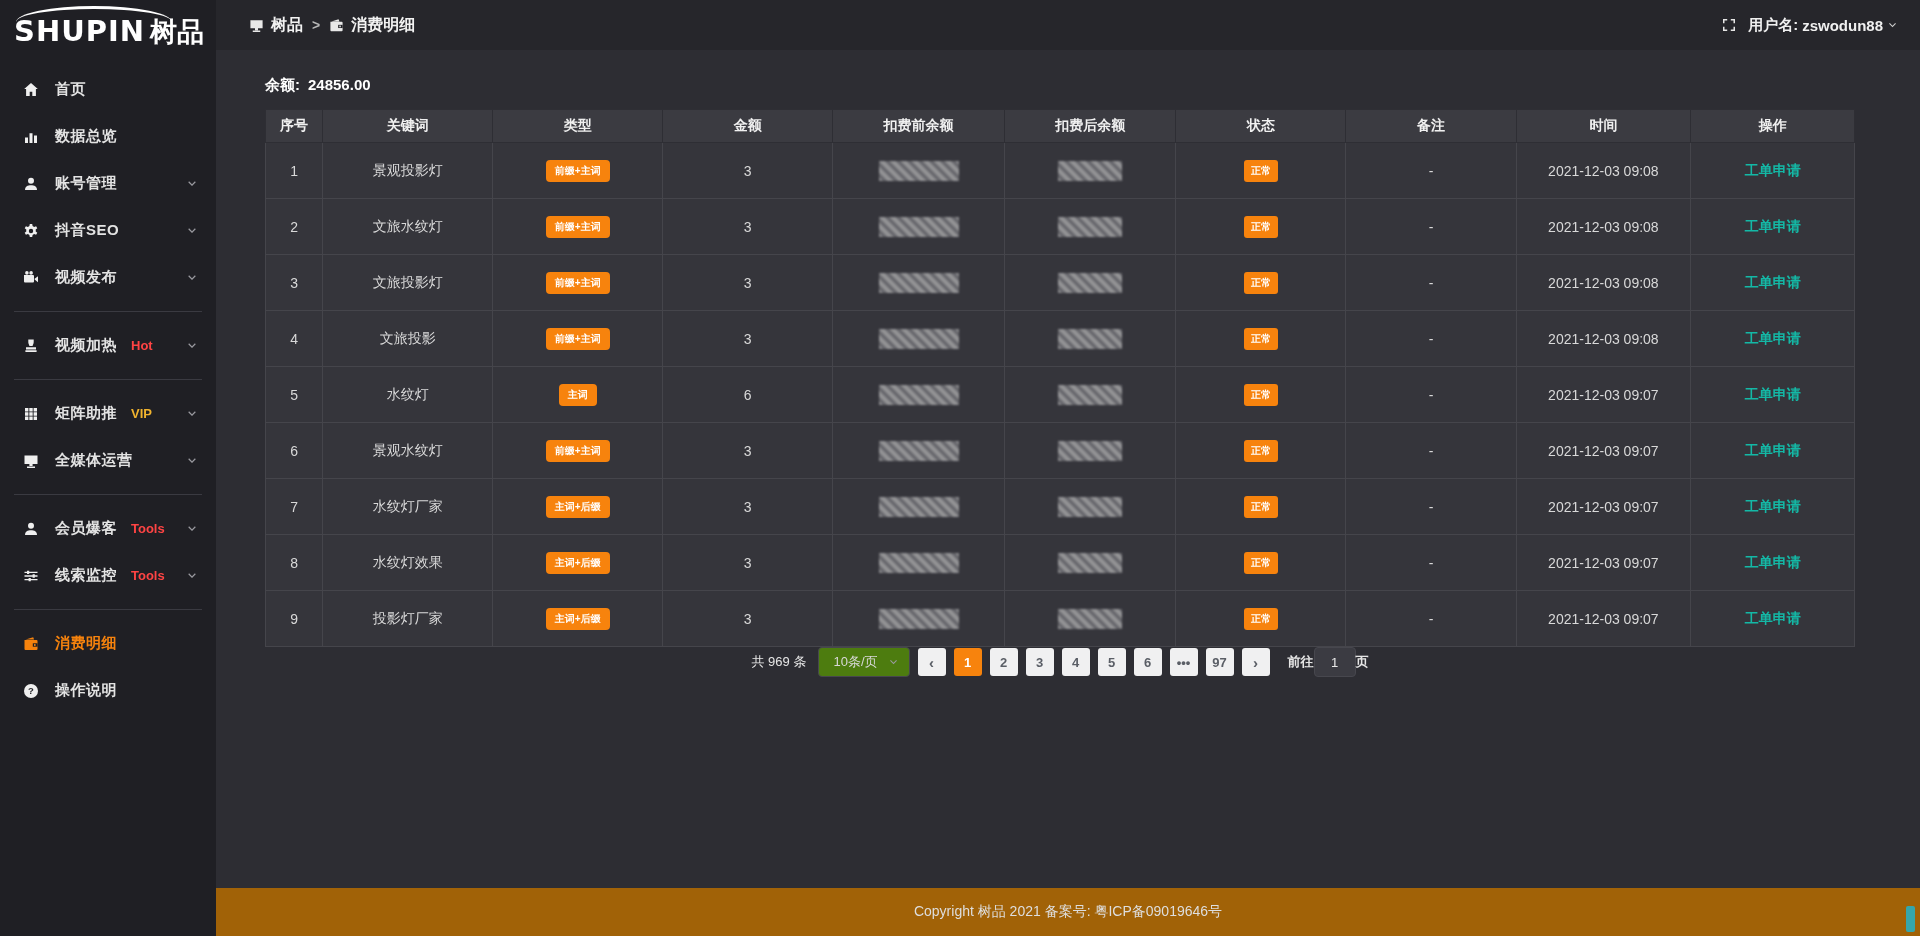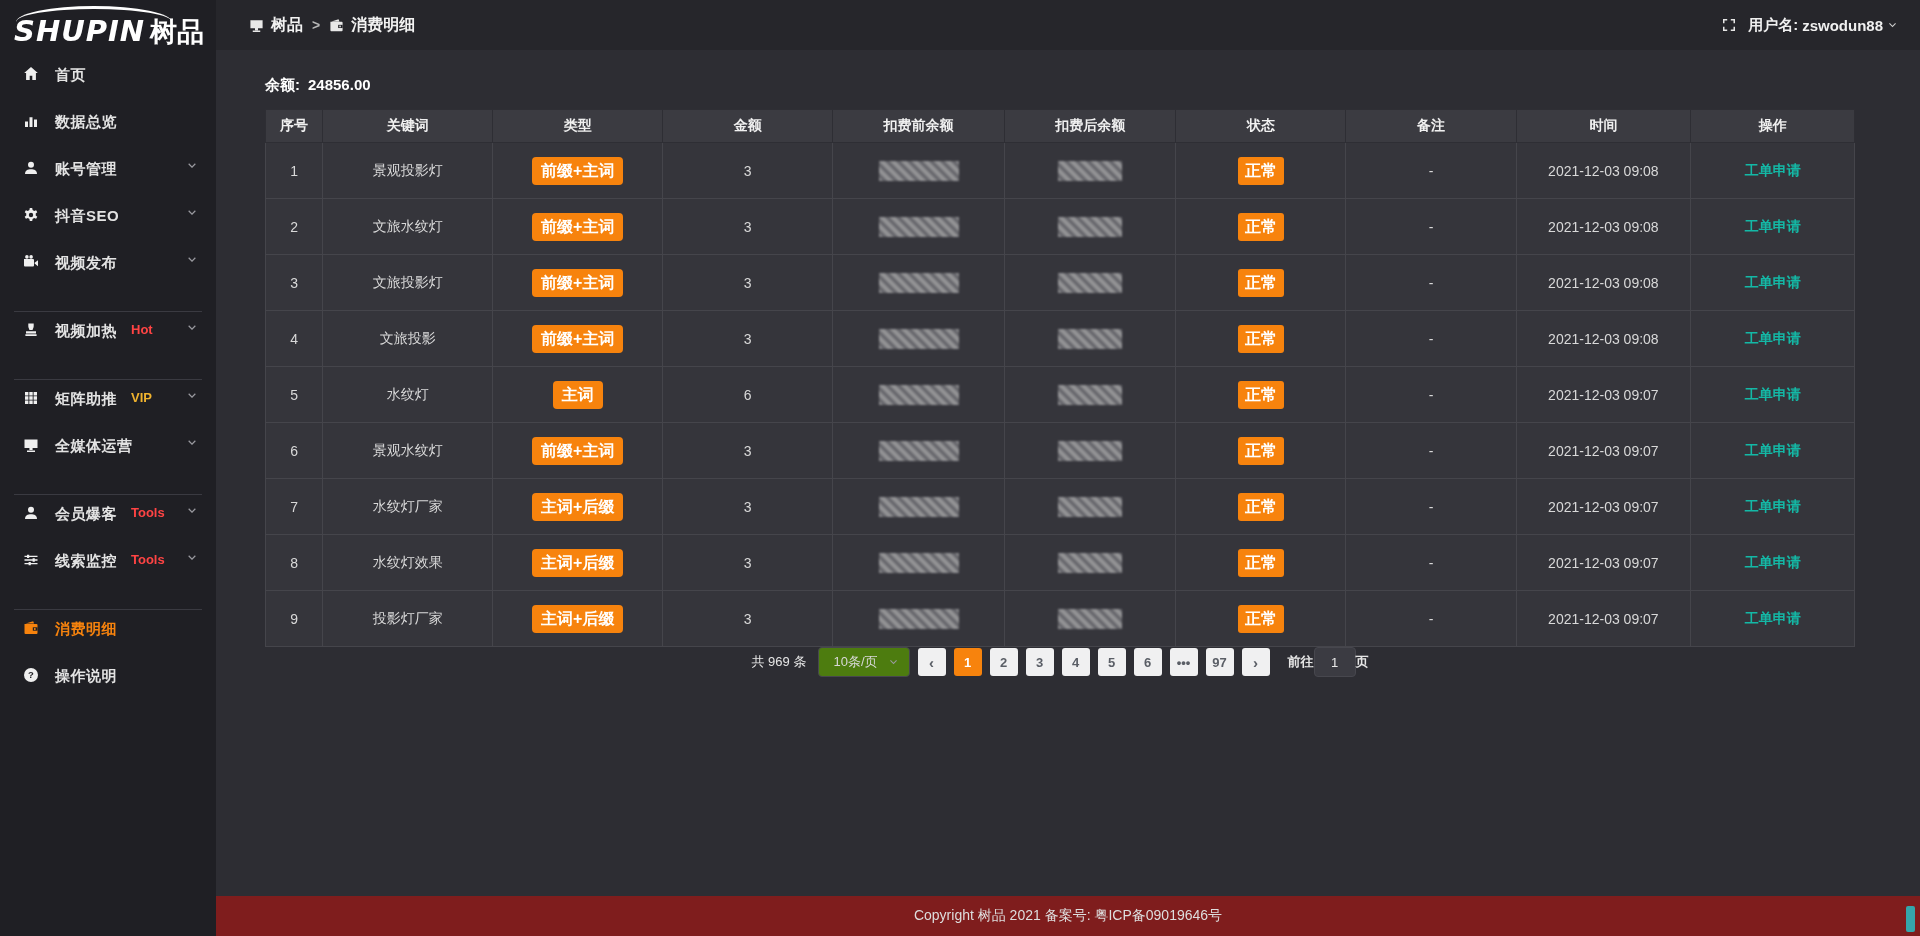--- a/index.html
+++ b/index.html
@@ -13,24 +13,24 @@
   .ic { width:16px; height:16px; display:block; }
 
   
   .sidebar {
     position:absolute; left:0; top:0; bottom:0; width:216px;
     background:#1f1f24; z-index:3;
   }
   .logo { position:relative; height:58px; padding:14px 0 0 14px; white-space:nowrap; }
   .logo-arc { position:absolute; left:16px; top:6px; width:156px; height:16px;
     border-top:3px solid #fff; border-radius:50% 50% 0 0 / 100% 100% 0 0; }
-  .logo-en { font-size:29px; font-weight:900; letter-spacing:1px; color:#fff; font-family:"DejaVu Sans",sans-serif;font-style:italic; }
+  .logo-en { font-size:29px; font-weight:900; letter-spacing:1px; color:#fff; font-family:"DejaVu Sans",sans-serif; }
   .logo-zh { font-size:27px; font-weight:900; color:#fff; margin-left:5px; }
   .nav { margin-top:8px; }
-  .nav-item { display:flex; align-items:flex-start; height:47px; padding:0 18px 0 22px; cursor:pointer; color:#e3e3e3; }
+  .nav-item { display:flex; align-items:center; height:47px; padding:0 18px 0 22px; cursor:pointer; color:#e3e3e3; }
   .nav-ic { width:18px; display:flex; justify-content:center; color:#efefef; }
   .nav-label { margin-left:15px; font-size:15px; font-weight:700; letter-spacing:.5px; }
   .nav-badge { margin-left:14px; font-size:13px; font-weight:800; }
   .nav-badge.red { color:#ff4444; }
   .nav-badge.gold { color:#f0b32e; }
   .nav-chevron { margin-left:auto; color:#9a9aa0; }
   .nav-chevron .ic { width:12px; height:12px; }
   .nav-divider { height:1px; background:#3a3a41; margin:10px 14px; }
   .nav-item.active, .nav-item.active .nav-ic { color:#f7830d; }
 
@@ -60,21 +60,21 @@
   table.data th {
     height:33px; background:#3b3b41; color:#f0f0f0;
     font-size:14px; font-weight:700; border:1px solid #2e2e34;
   }
   table.data td {
     height:56px; background:#35353b; color:#d9d9d9;
     font-size:14px; text-align:center; border:1px solid #45454b;
   }
   .badge-type, .badge-status {
     display:inline-block; background:#f7830d; color:#fff;
-    font-size:16px; font-weight:700; border-radius:4px; line-height:1;
+    font-size:10px; font-weight:700; border-radius:4px; line-height:1;
   }
   .badge-type { padding:6px 9px; }
   .badge-status { padding:6px 7px; border-radius:3px; }
   .censor { display:inline-block; height:20px; vertical-align:middle; border-radius:1px; opacity:.9;
     background-image:linear-gradient(45deg,#9d9d9f 25%,#6e6e73 25%,#6e6e73 50%,#9d9d9f 50%,#9d9d9f 75%,#6e6e73 75%);
     background-size:11px 11px; filter:blur(1.3px); }
   .censor-a { width:80px; } .censor-b { width:64px; }
   .action-link { color:#14b8a6; font-weight:700; font-size:14px; cursor:pointer; }
 
   
@@ -89,22 +89,22 @@
     display:flex; align-items:center; justify-content:center; cursor:pointer;
   }
   .page-btn.arrow { font-size:15px; }
   .page-btn.active { background:#f7830d; color:#fff; }
   .pager-goto { display:flex; align-items:center; margin-left:10px; font-size:13px; color:#e6e6e6; font-weight:700; }
   .goto-input { width:42px; height:30px; background:#3b3b42; border:1px solid #47474e; border-radius:4px;
     color:#e8e8e8; text-align:center; font-size:13px; font-family:inherit; }
 
   
   .footer {
-    position:absolute; left:216px; right:0; bottom:0; height:40px;
-    background:#7f1d1d; display:flex; align-items:center; justify-content:center;
+    position:absolute; left:216px; right:0; bottom:0; height:48px;
+    background:#a16207; display:flex; align-items:center; justify-content:center;
     font-size:14px; color:#dedede;
   }
   .side-widget { position:absolute; right:5px; bottom:4px; width:9px; height:26px;
     background:#35a6ab; border-radius:2px; cursor:pointer; z-index:5; }
 </style>
 </head>
 <body>
 
 <aside class="sidebar">
   <div class="logo">

